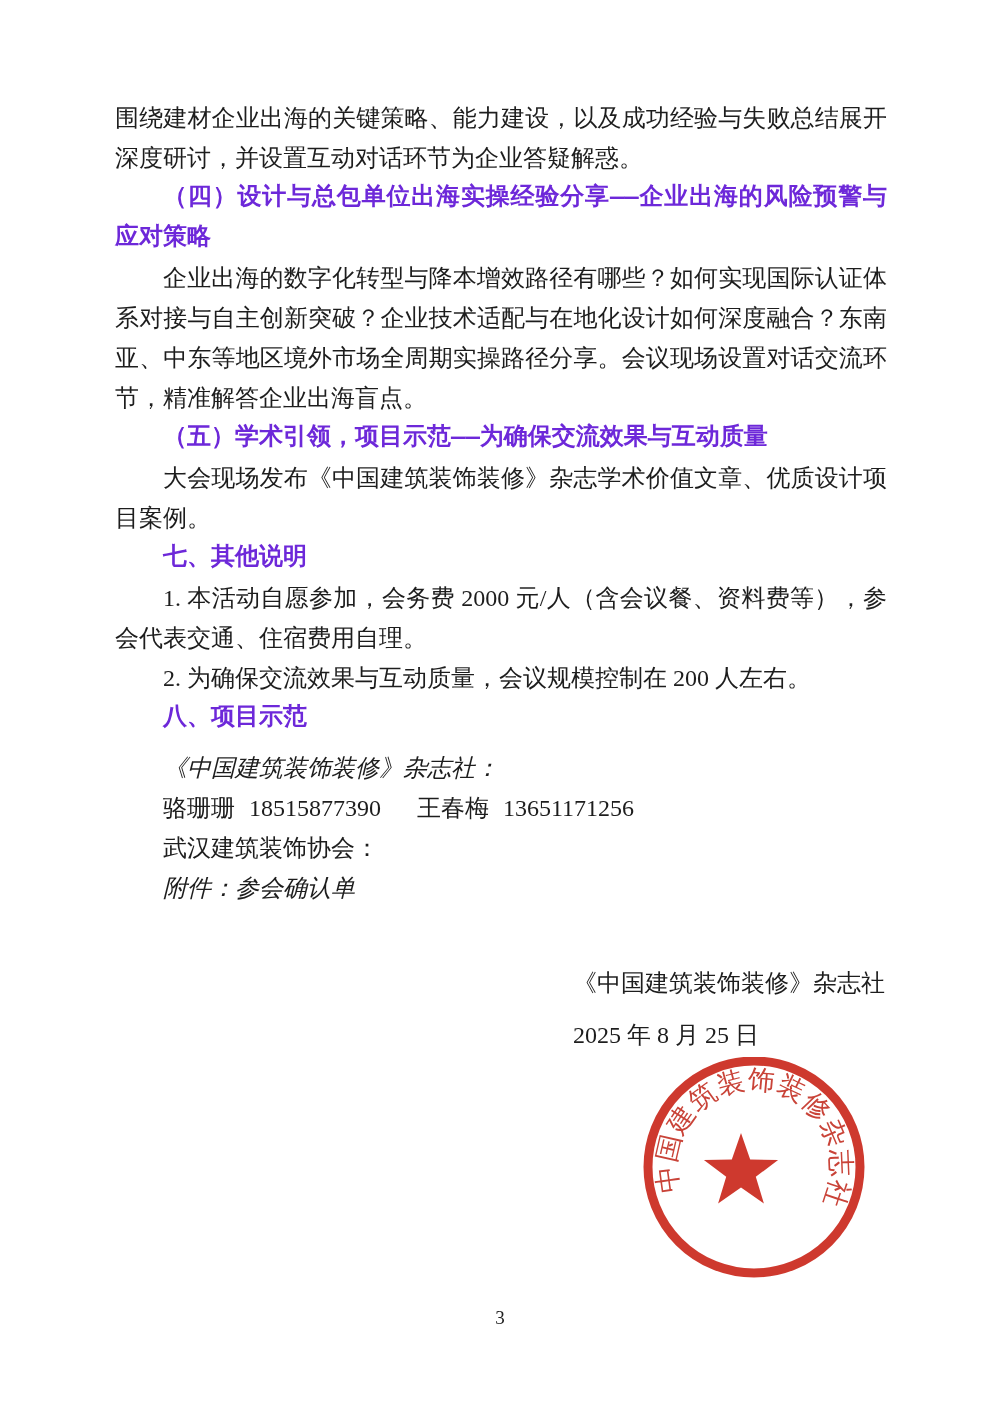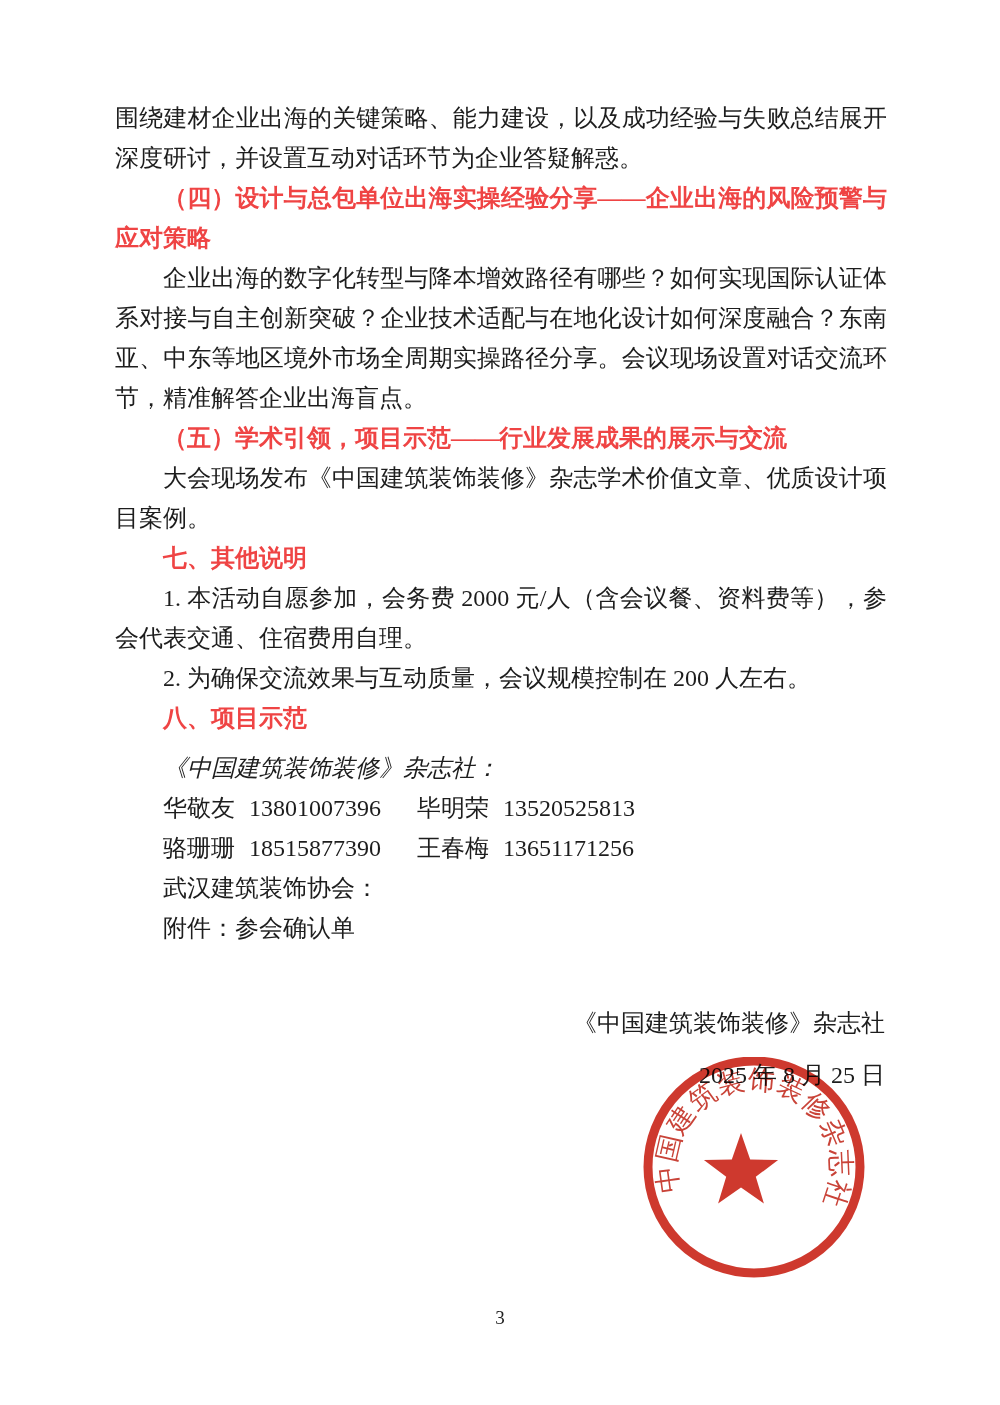--- a/index.html
+++ b/index.html
@@ -15,32 +15,32 @@
   .doc { padding: 98px 113px 0 115px; }
   .doc p {
     margin: 0;
     font-size: 24px;
     line-height: 40px;
     text-align: justify;
     letter-spacing: 0;
   }
   .indent { text-indent: 48px; }
   .heading {
-    font-family: Liberation Serif, serif;
+    font-family: Liberation Mono, monospace;
     font-weight: 700;
-    color: #ef4444;
+    color: #6d28d9;
   }
   .contact-label, .contact-row { text-align: left !important; }
   .first-contact { margin-top: 10px !important; font-style: italic; }
   .phone { margin-left: 14px; }
   .pair2 { margin-left: 36px; }
-  .attachment { margin-top: 37px; text-align: left; }
+  .attachment { margin-top: 37px; text-align: left; font-style: italic; }
   .sig-wrap { text-align: right; margin-top: 55px; padding-right: 2px; }
   .sig { display: inline-block; text-align: center; }
-  .sig p { text-align: right; text-indent: 0; }
+  .sig p { text-align: left; text-indent: 0; }
   .sig-date { margin-top: 12px !important; }
   .seal {
     position: absolute;
     left: 643px;
     top: 1057px;
     width: 222px;
     height: 222px;
     mix-blend-mode: multiply;
     opacity: 0.93;
     pointer-events: none;
@@ -61,36 +61,33 @@
 
 <div class="page">
   <div class="doc">
 
     <p>围绕建材企业出海的关键策略、能力建设，以及成功经验与失败总结展开深度研讨，并设置互动对话环节为企业答疑解惑。</p>
 
     <p class="heading indent">（四）设计与总包单位出海实操经验分享——企业出海的风险预警与应对策略</p>
 
     <p class="indent">企业出海的数字化转型与降本增效路径有哪些？如何实现国际认证体系对接与自主创新突破？企业技术适配与在地化设计如何深度融合？东南亚、中东等地区境外市场全周期实操路径分享。会议现场设置对话交流环节，精准解答企业出海盲点。</p>
 
-    <p class="heading indent">（五）学术引领，项目示范——行业发展成果的展示与交流</p>
+    <p class="heading indent">（五）学术引领，项目示范——为确保交流效果与互动质量</p>
 
     <p class="indent">大会现场发布《中国建筑装饰装修》杂志学术价值文章、优质设计项目案例。</p>
 
     <p class="heading indent">七、其他说明</p>
 
     <p class="indent">1. 本活动自愿参加，会务费 2000 元/人（含会议餐、资料费等），参会代表交通、住宿费用自理。</p>
     <p class="indent">2. 为确保交流效果与互动质量，会议规模控制在 200 人左右。</p>
 
     <p class="heading indent">八、项目示范</p>
 
     <p class="indent contact-label first-contact">《中国建筑装饰装修》杂志社：</p>
 
-    <p class="indent contact-row">
-      <span>华敬友</span><span class="phone">13801007396</span><span class="pair2">毕明荣</span><span class="phone">13520525813</span>
-    </p>
 
     <p class="indent contact-row">
       <span>骆珊珊</span><span class="phone">18515877390</span><span class="pair2">王春梅</span><span class="phone">13651171256</span>
     </p>
 
     <p class="indent contact-label">武汉建筑装饰协会：</p>
 
 
     <p class="indent attachment">附件：参会确认单</p>
 

